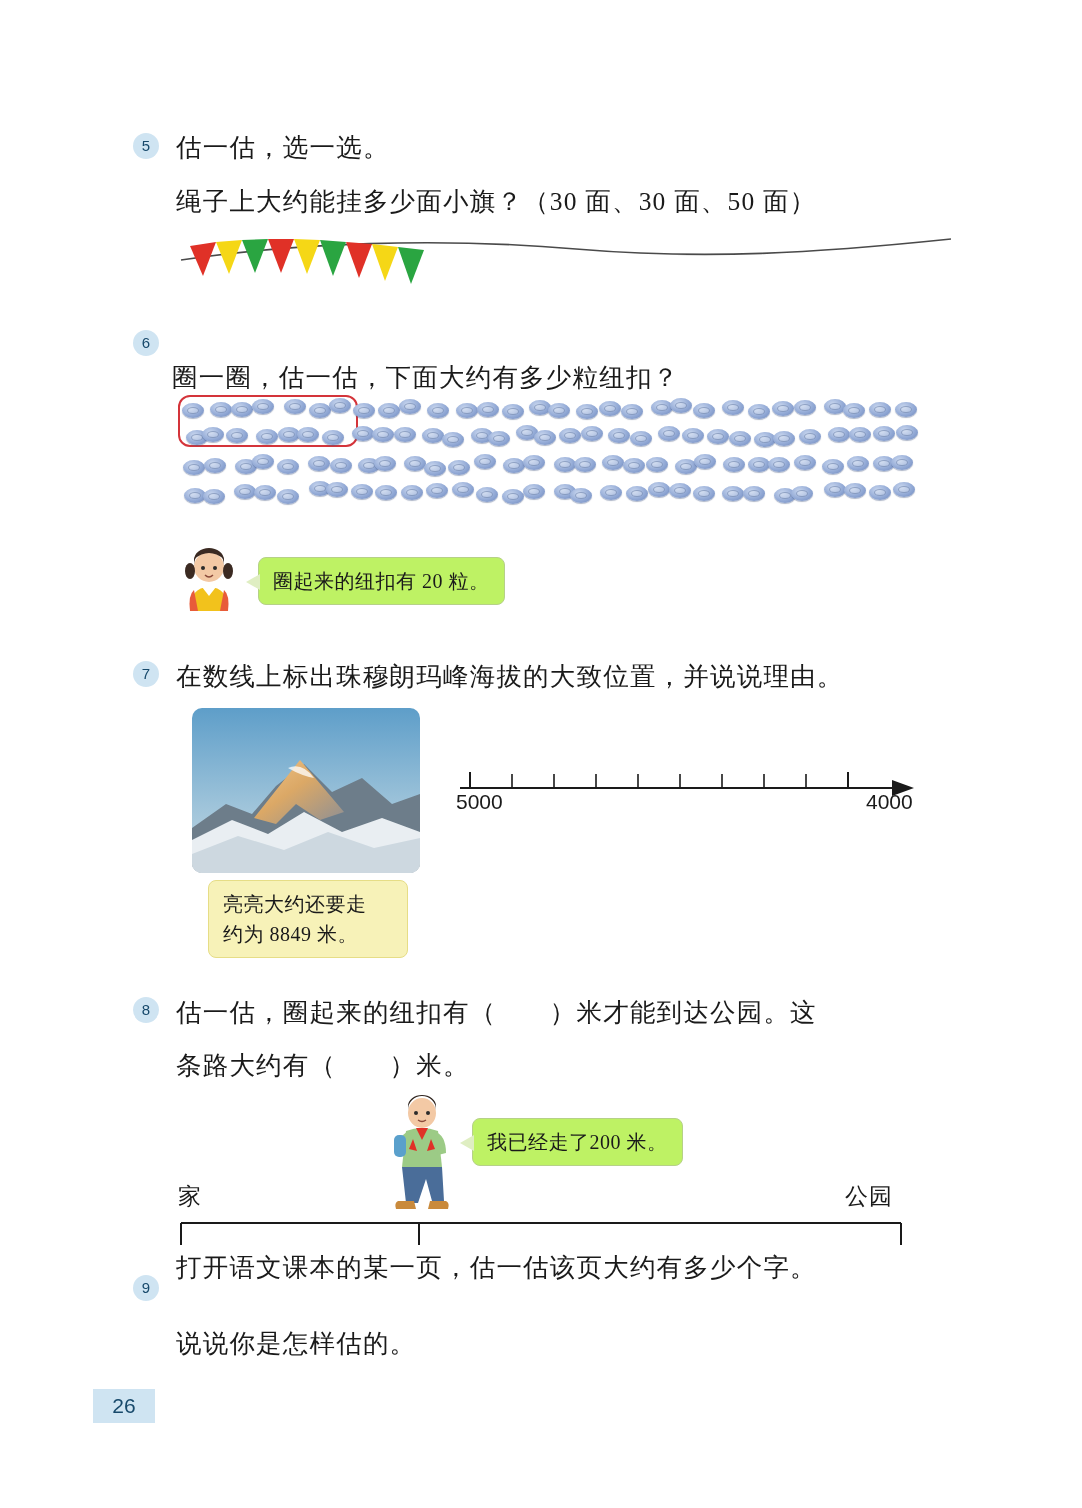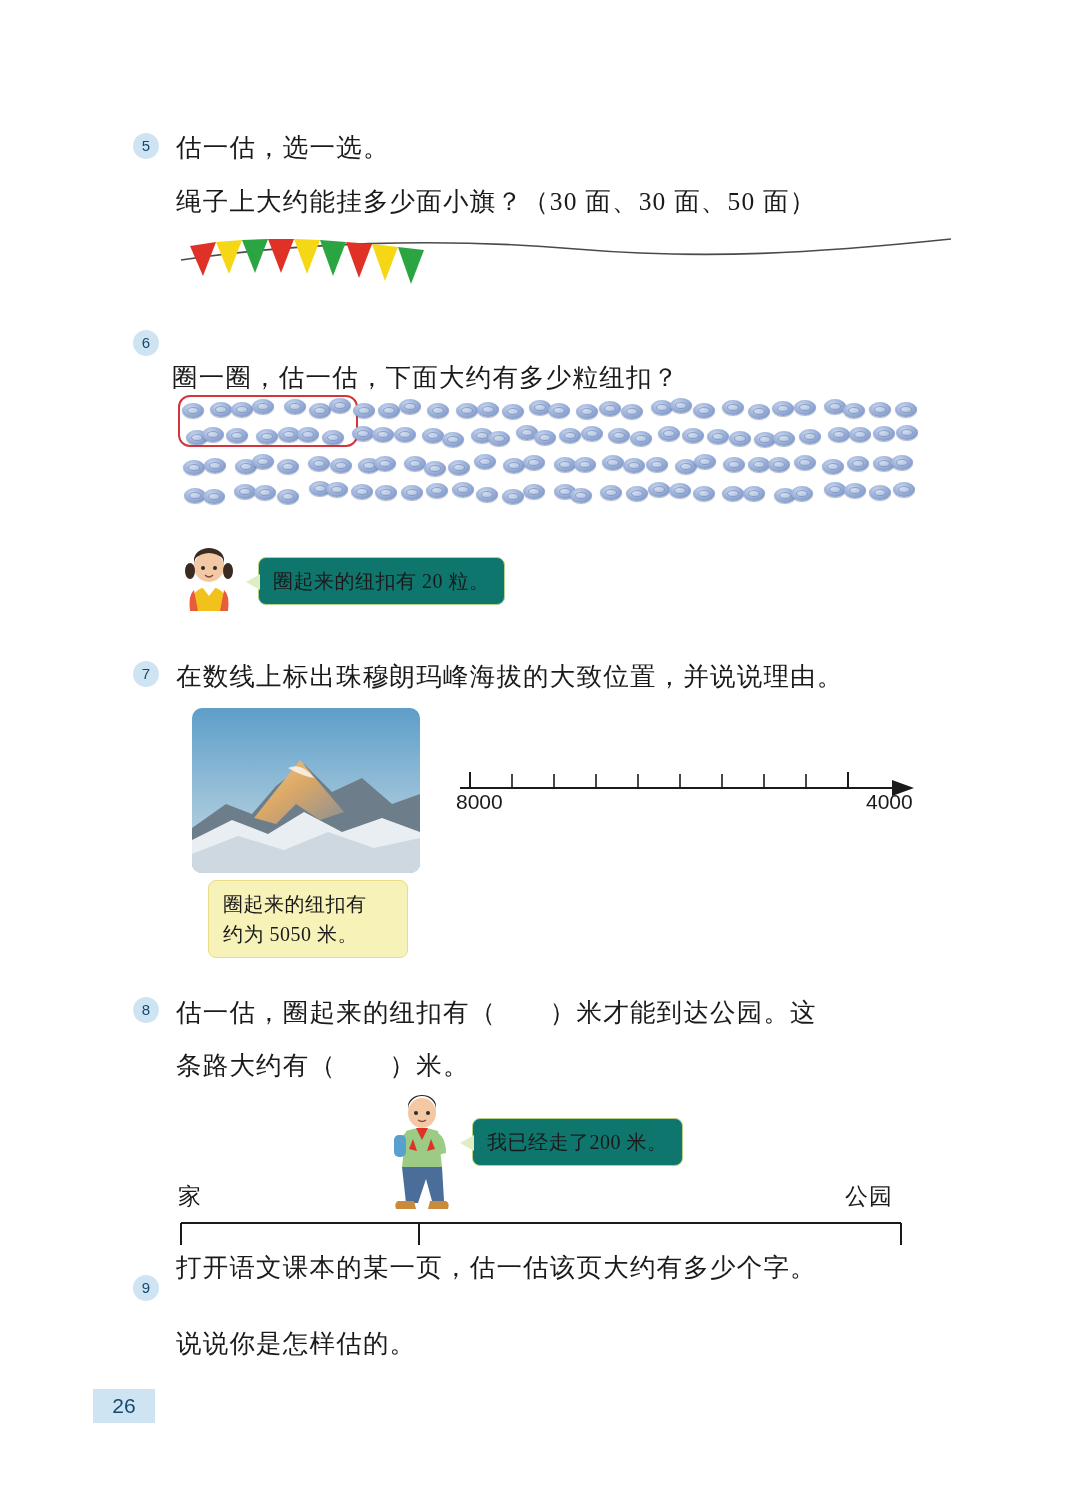--- a/index.html
+++ b/index.html
@@ -91,21 +91,21 @@
     position: absolute;
     box-sizing: border-box;
     border-radius: 8px;
     font-size: 20px;
     line-height: 1.5;
     padding: 8px 14px;
     letter-spacing: .5px;
     white-space: nowrap;
   }
   .bubble.green {
-    background: #0f766e;
+    background: #bef264;
     border: 1px solid #b6d188;
     color: #1a1a1a;
     text-align: center;
   }
   .bubble.green::after {
     content: "";
     position: absolute;
     left: -13px;
     top: 16px;
     width: 0; height: 0;
@@ -378,26 +378,26 @@
       <line x1="60" y1="14" x2="60" y2="28" stroke="#1a1a1a" stroke-width="1.6"></line>
       <line x1="102" y1="14" x2="102" y2="28" stroke="#1a1a1a" stroke-width="1.6"></line>
       <line x1="144" y1="14" x2="144" y2="28" stroke="#1a1a1a" stroke-width="1.6"></line>
       <line x1="186" y1="14" x2="186" y2="28" stroke="#1a1a1a" stroke-width="1.6"></line>
       <line x1="228" y1="14" x2="228" y2="28" stroke="#1a1a1a" stroke-width="1.6"></line>
       <line x1="270" y1="14" x2="270" y2="28" stroke="#1a1a1a" stroke-width="1.6"></line>
       <line x1="312" y1="14" x2="312" y2="28" stroke="#1a1a1a" stroke-width="1.6"></line>
       <line x1="354" y1="14" x2="354" y2="28" stroke="#1a1a1a" stroke-width="1.6"></line>
       <line x1="396" y1="12" x2="396" y2="28" stroke="#1a1a1a" stroke-width="2"></line>
     </svg>
-    <div class="nl-label" style="left:456px; top:790px;">8000</div>
+    <div class="nl-label" style="left:456px; top:790px;">5000</div>
     <div class="nl-label" style="left:866px; top:790px;">4000</div>
 
     <div class="bubble yellow" style="left:208px; top:880px; width:200px;">
-      <div>圈起来的纽扣有</div>
-      <div>约为 5050 米。</div>
+      <div>亮亮大约还要走</div>
+      <div>约为 8849 米。</div>
     </div>
   </div>
 
   <div class="ex" style="top:0;">
     <div class="num-badge" style="left:133px; top:997px;">8</div>
     <div class="qtext" style="left:176px; top:991px;">估一估，圈起来的纽扣有（　　）米才能到达公园。这</div>
     <div class="qtext" style="left:176px; top:1044px;">条路大约有（　　）米。</div>
 
     <svg class="figure" style="left:382px; top:1095px;" width="80" height="125">
       <ellipse cx="40" cy="18" rx="14" ry="15" fill="#f3c9a5"></ellipse>

